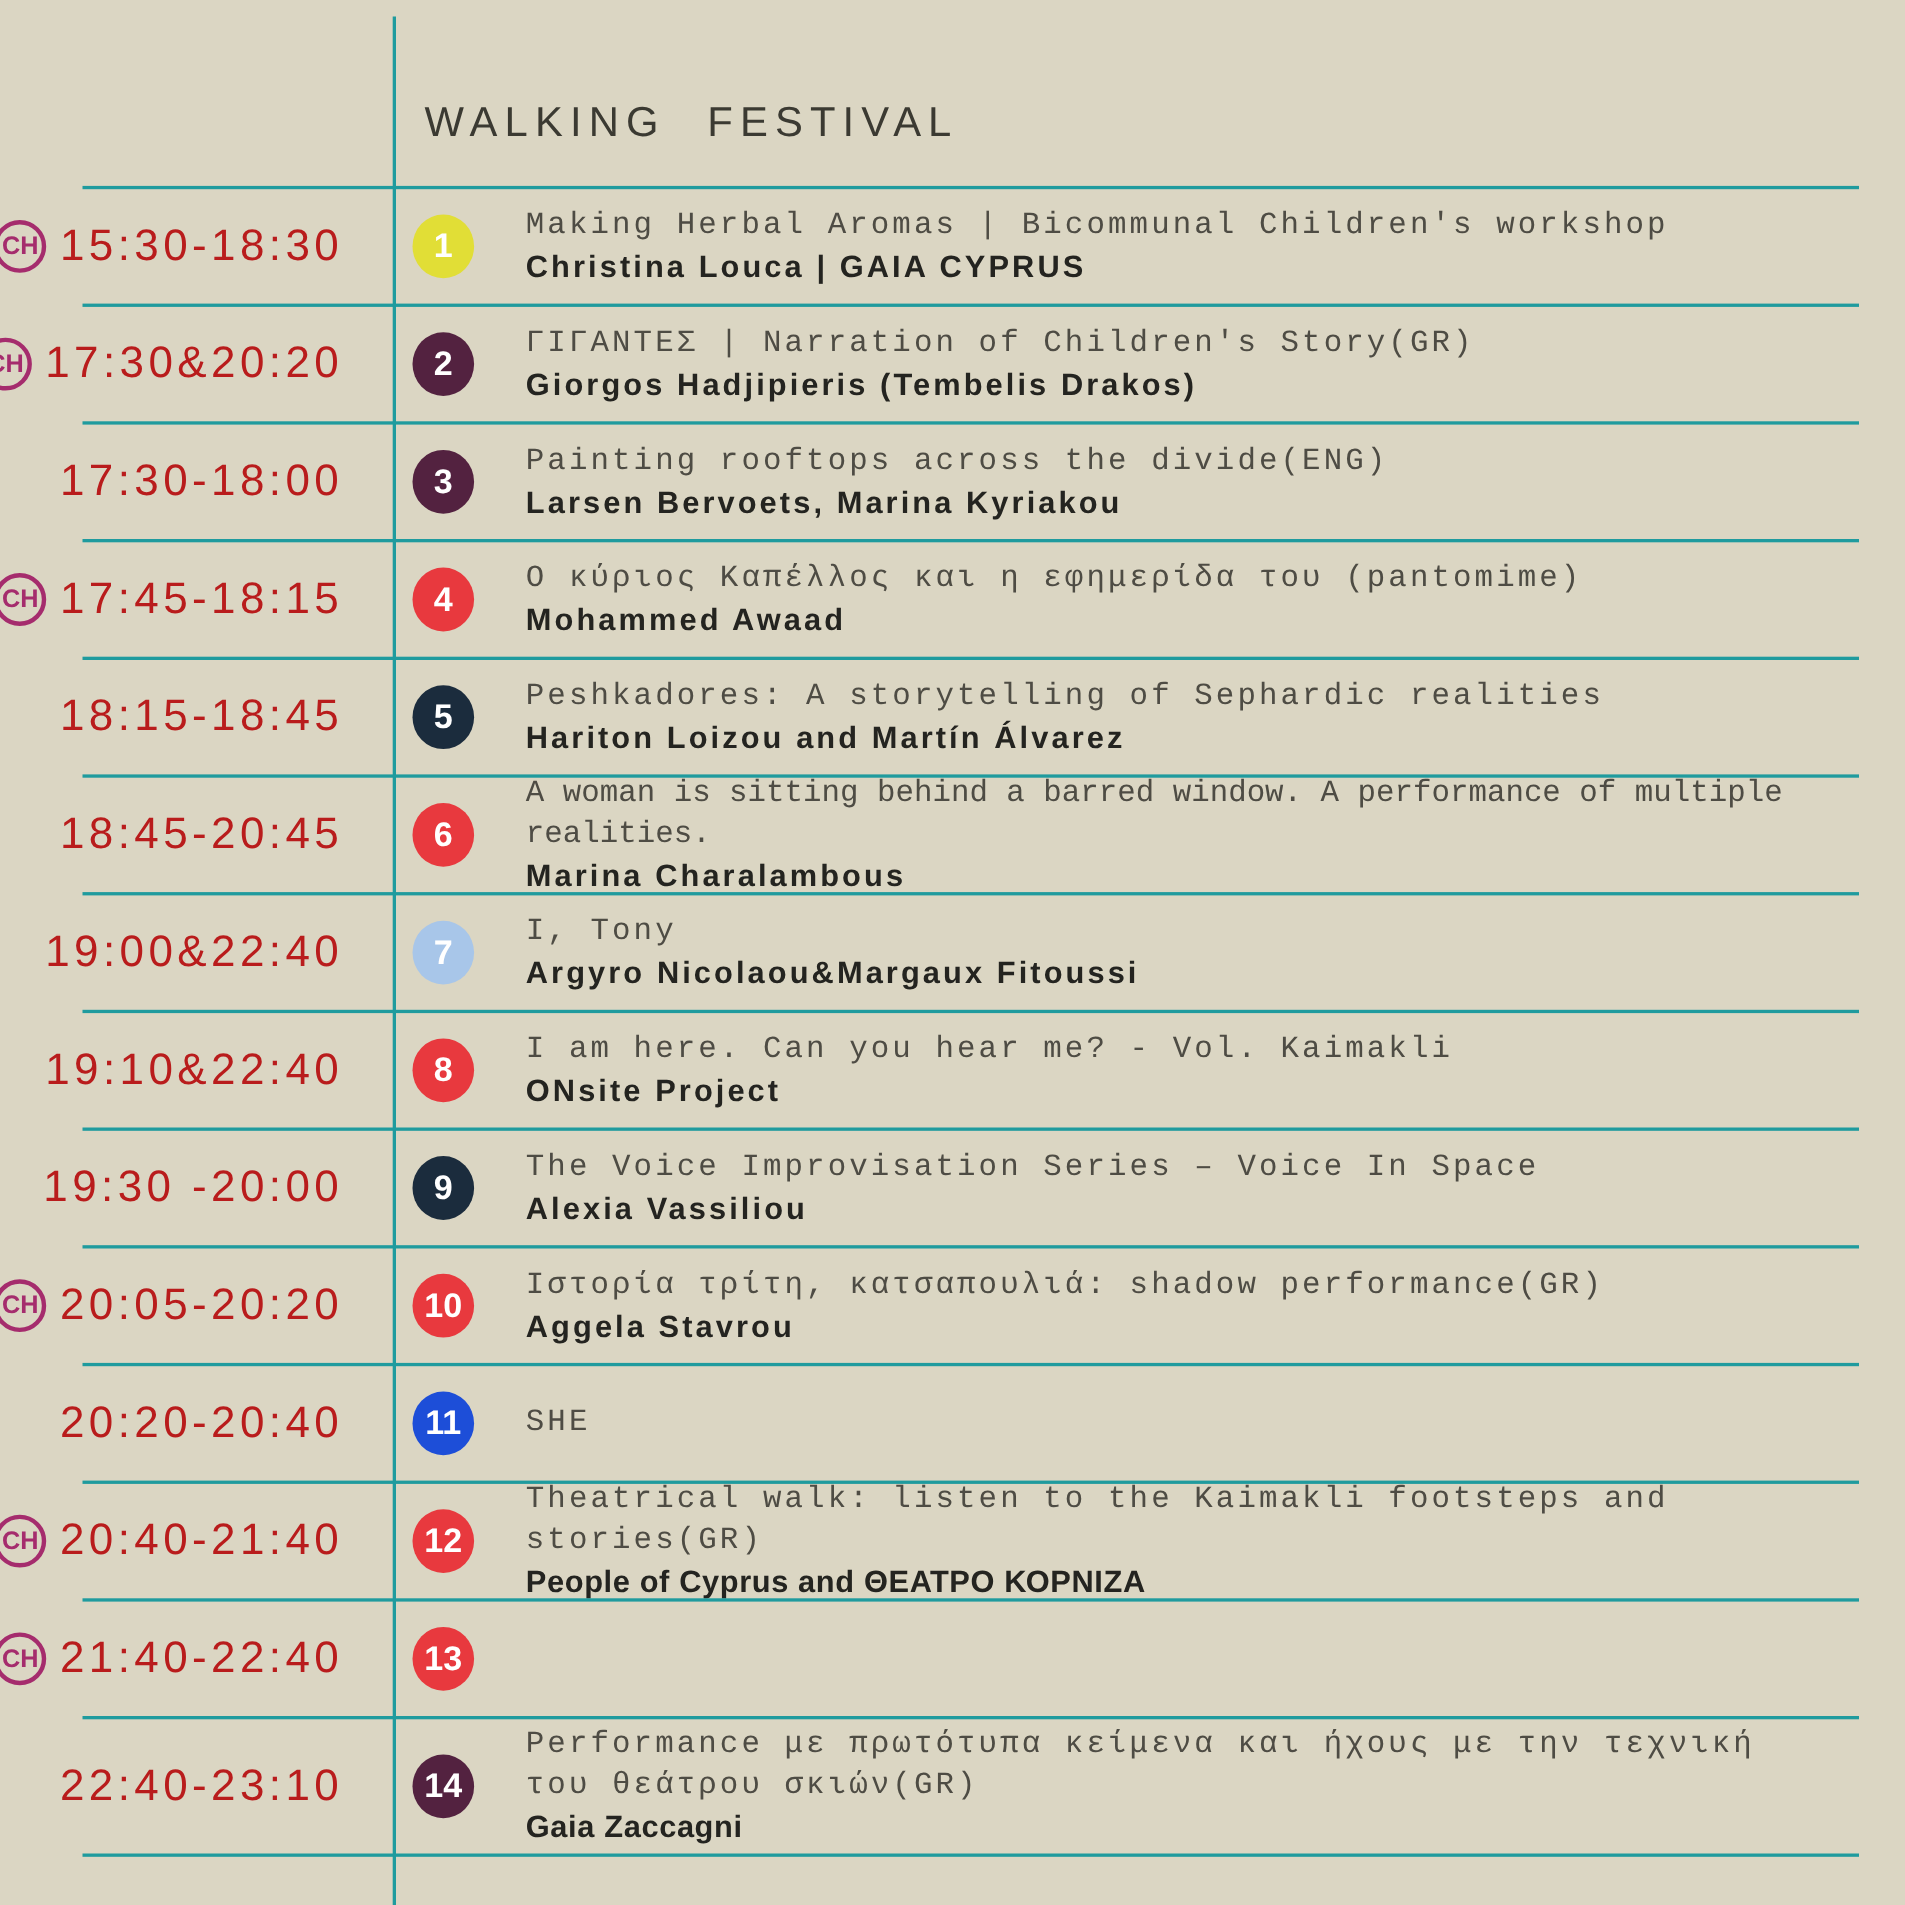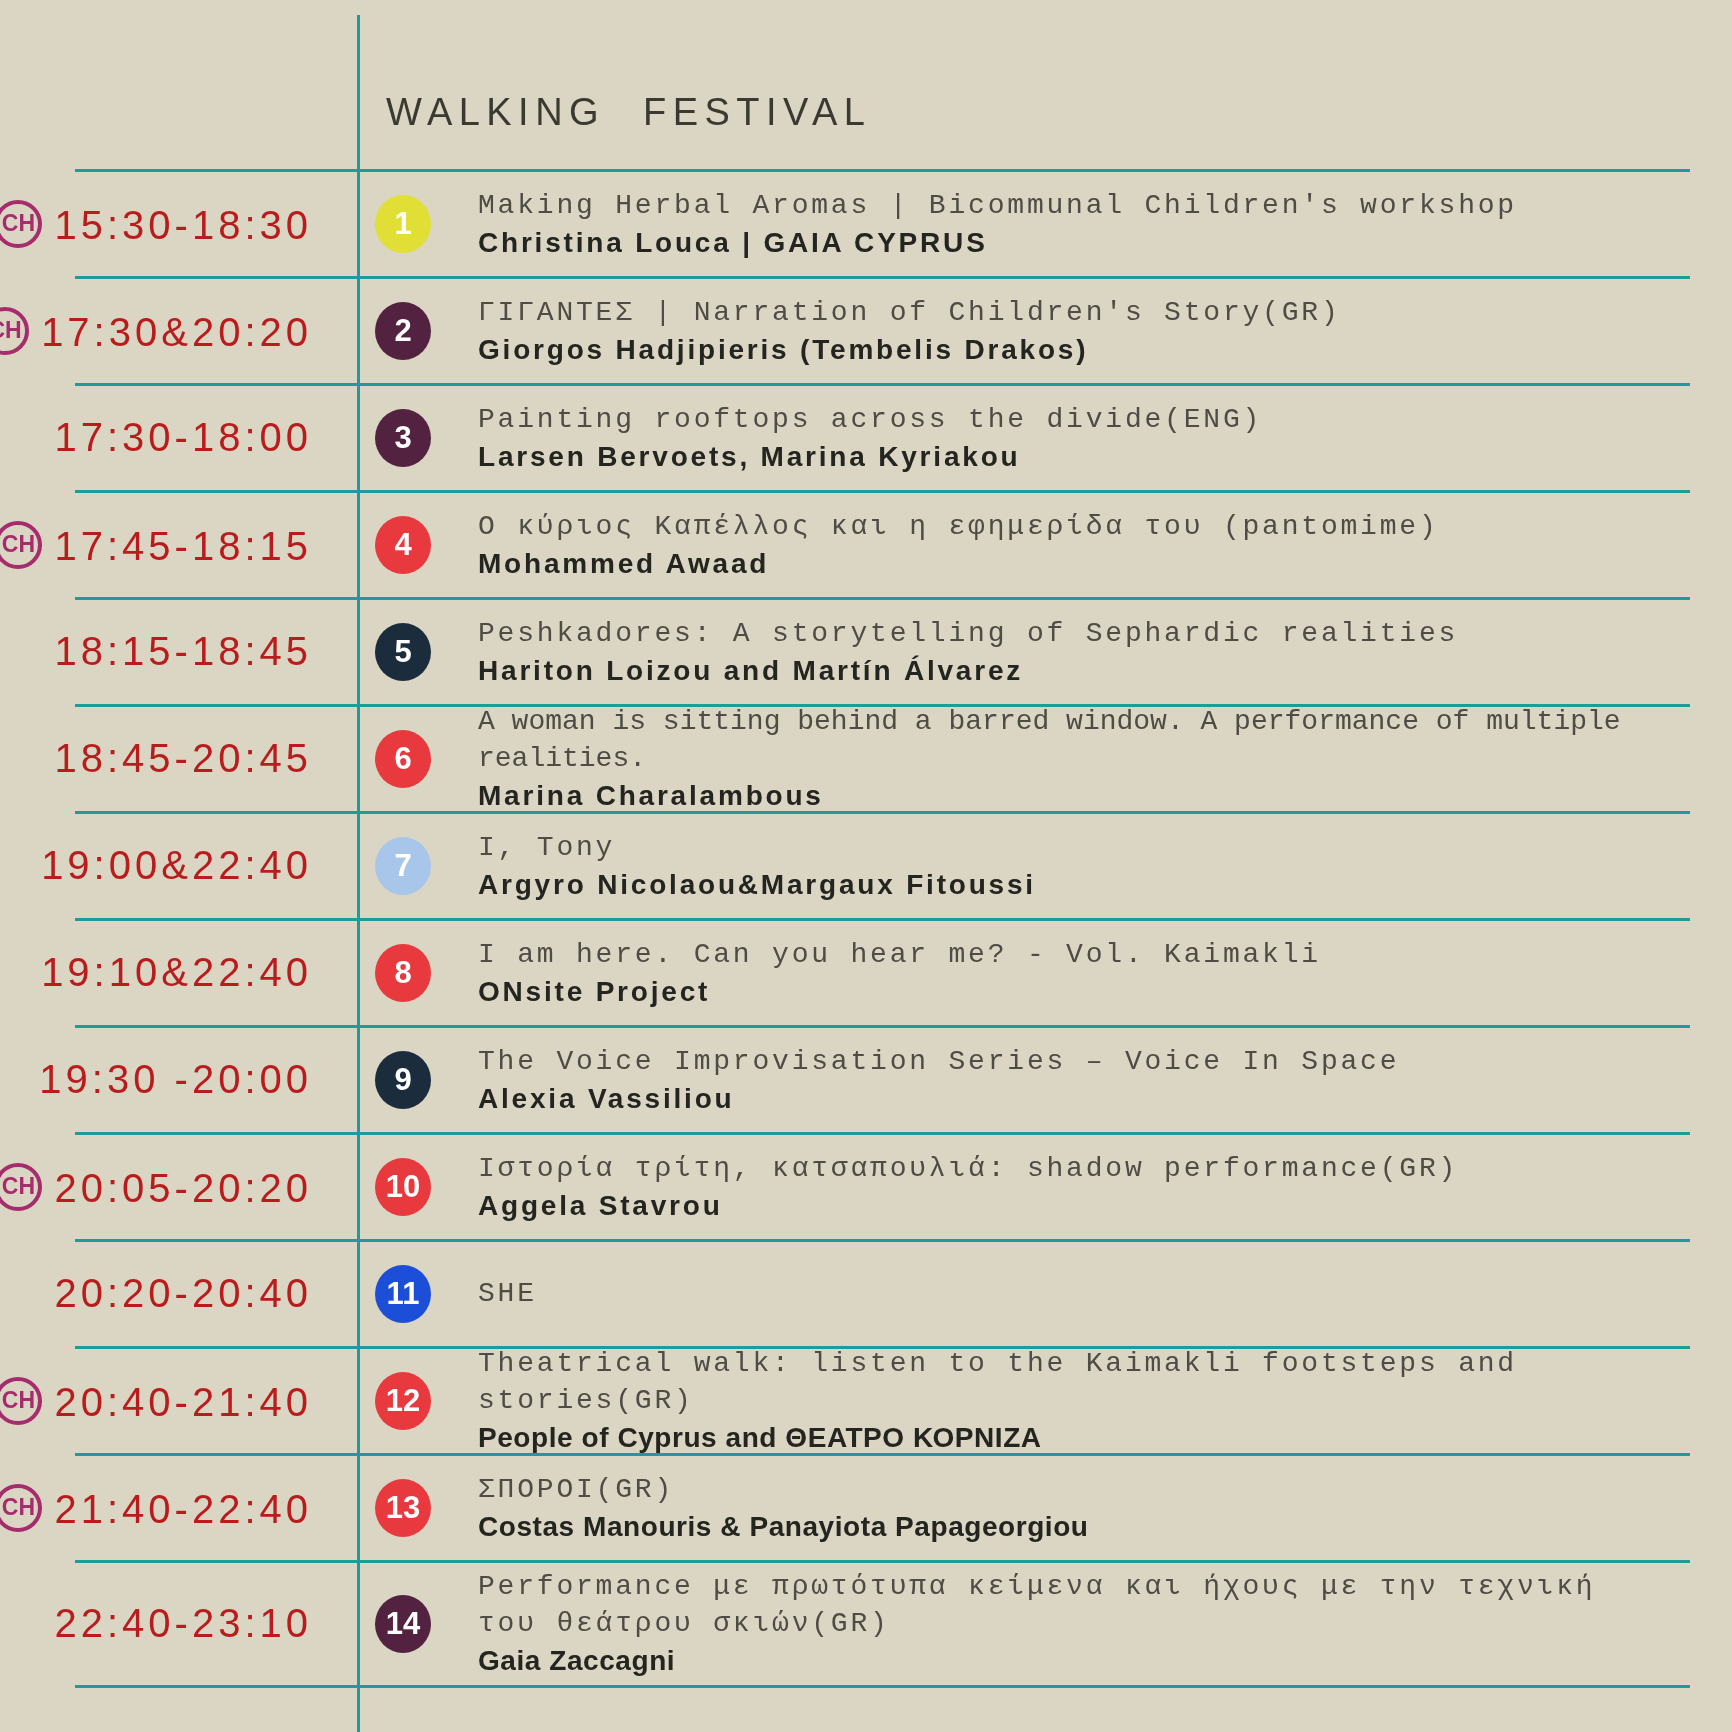--- a/index.html
+++ b/index.html
@@ -61,21 +61,21 @@
   }
   .row.tall {
     height: 125px;
   }
   .timecell {
     width: 358px;
     box-sizing: border-box;
     padding-right: 46px;
     display: flex;
     justify-content: flex-end;
-    align-items: flex-end;
+    align-items: center;
     gap: 12px;
     flex: none;
   }
   .ch-badge {
     width: 48px;
     height: 48px;
     border: 4px solid #a52c6d;
     border-radius: 50%;
     box-sizing: border-box;
     display: flex;
@@ -349,24 +349,20 @@
       <span class="ch-badge">
           <span>CH</span>
         </span>
       <span class="time">21:40-22:40</span>
     </div>
     <div class="numcell">
       <span class="num-circle" style="background-color: rgb(232, 57, 62);">
           <span>13</span>
         </span>
     </div>
-    <div class="textcell">
-      <div class="ev-title">ΣΠΟΡΟΙ(GR)</div>
-      <div class="ev-artist tight">Costas Manouris &amp; Panayiota Papageorgiou</div>
-    </div>
   </div>
 
   <div class="row tall">
     <div class="timecell">
       <span class="time">22:40-23:10</span>
     </div>
     <div class="numcell">
       <span class="num-circle" style="background-color: rgb(83, 34, 64);">
           <span>14</span>
         </span>

